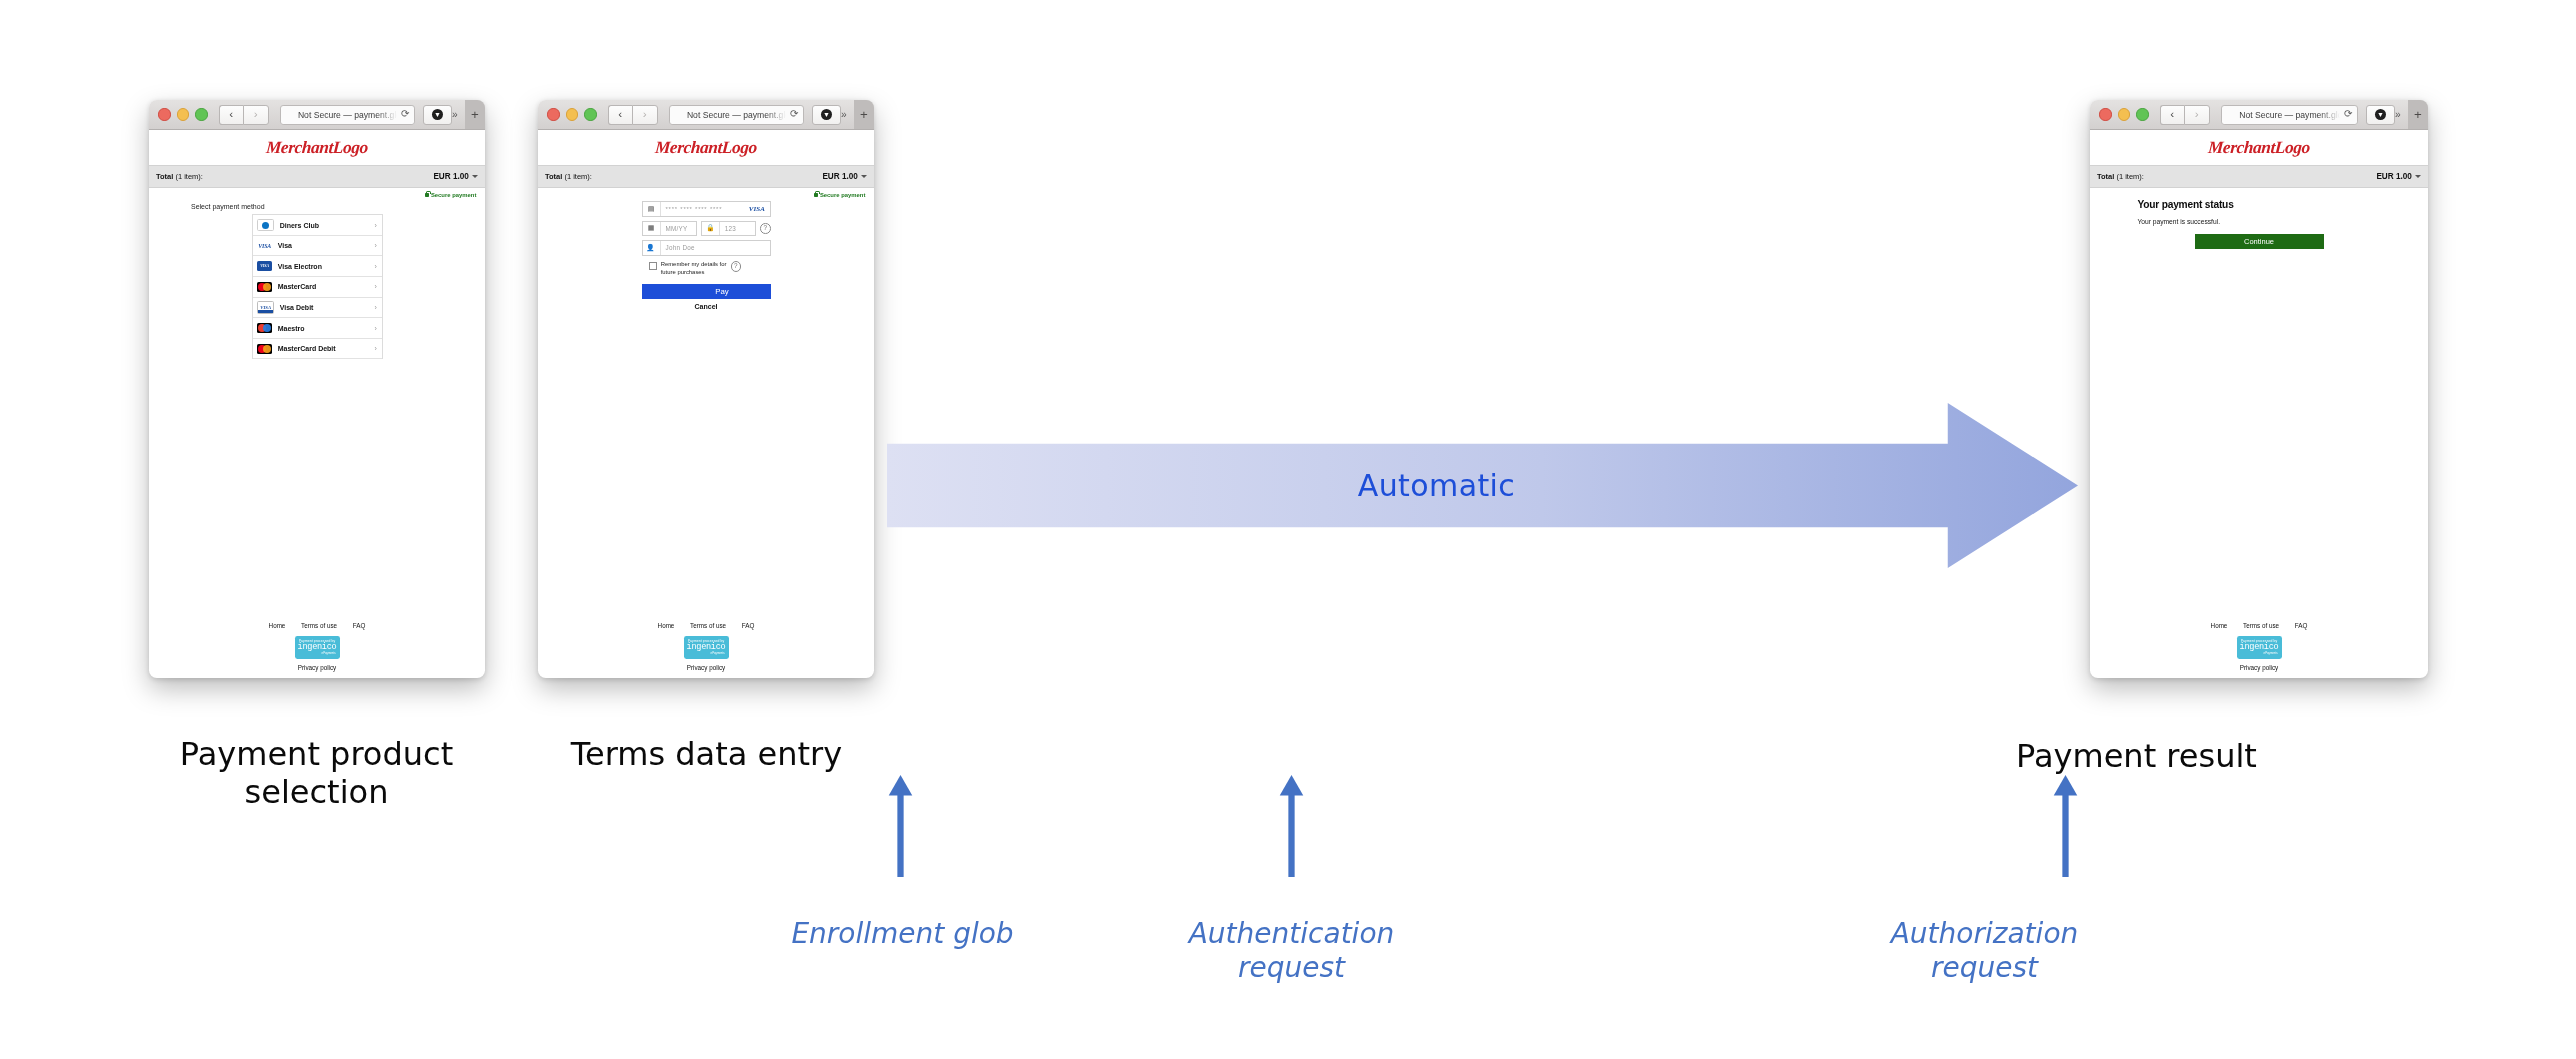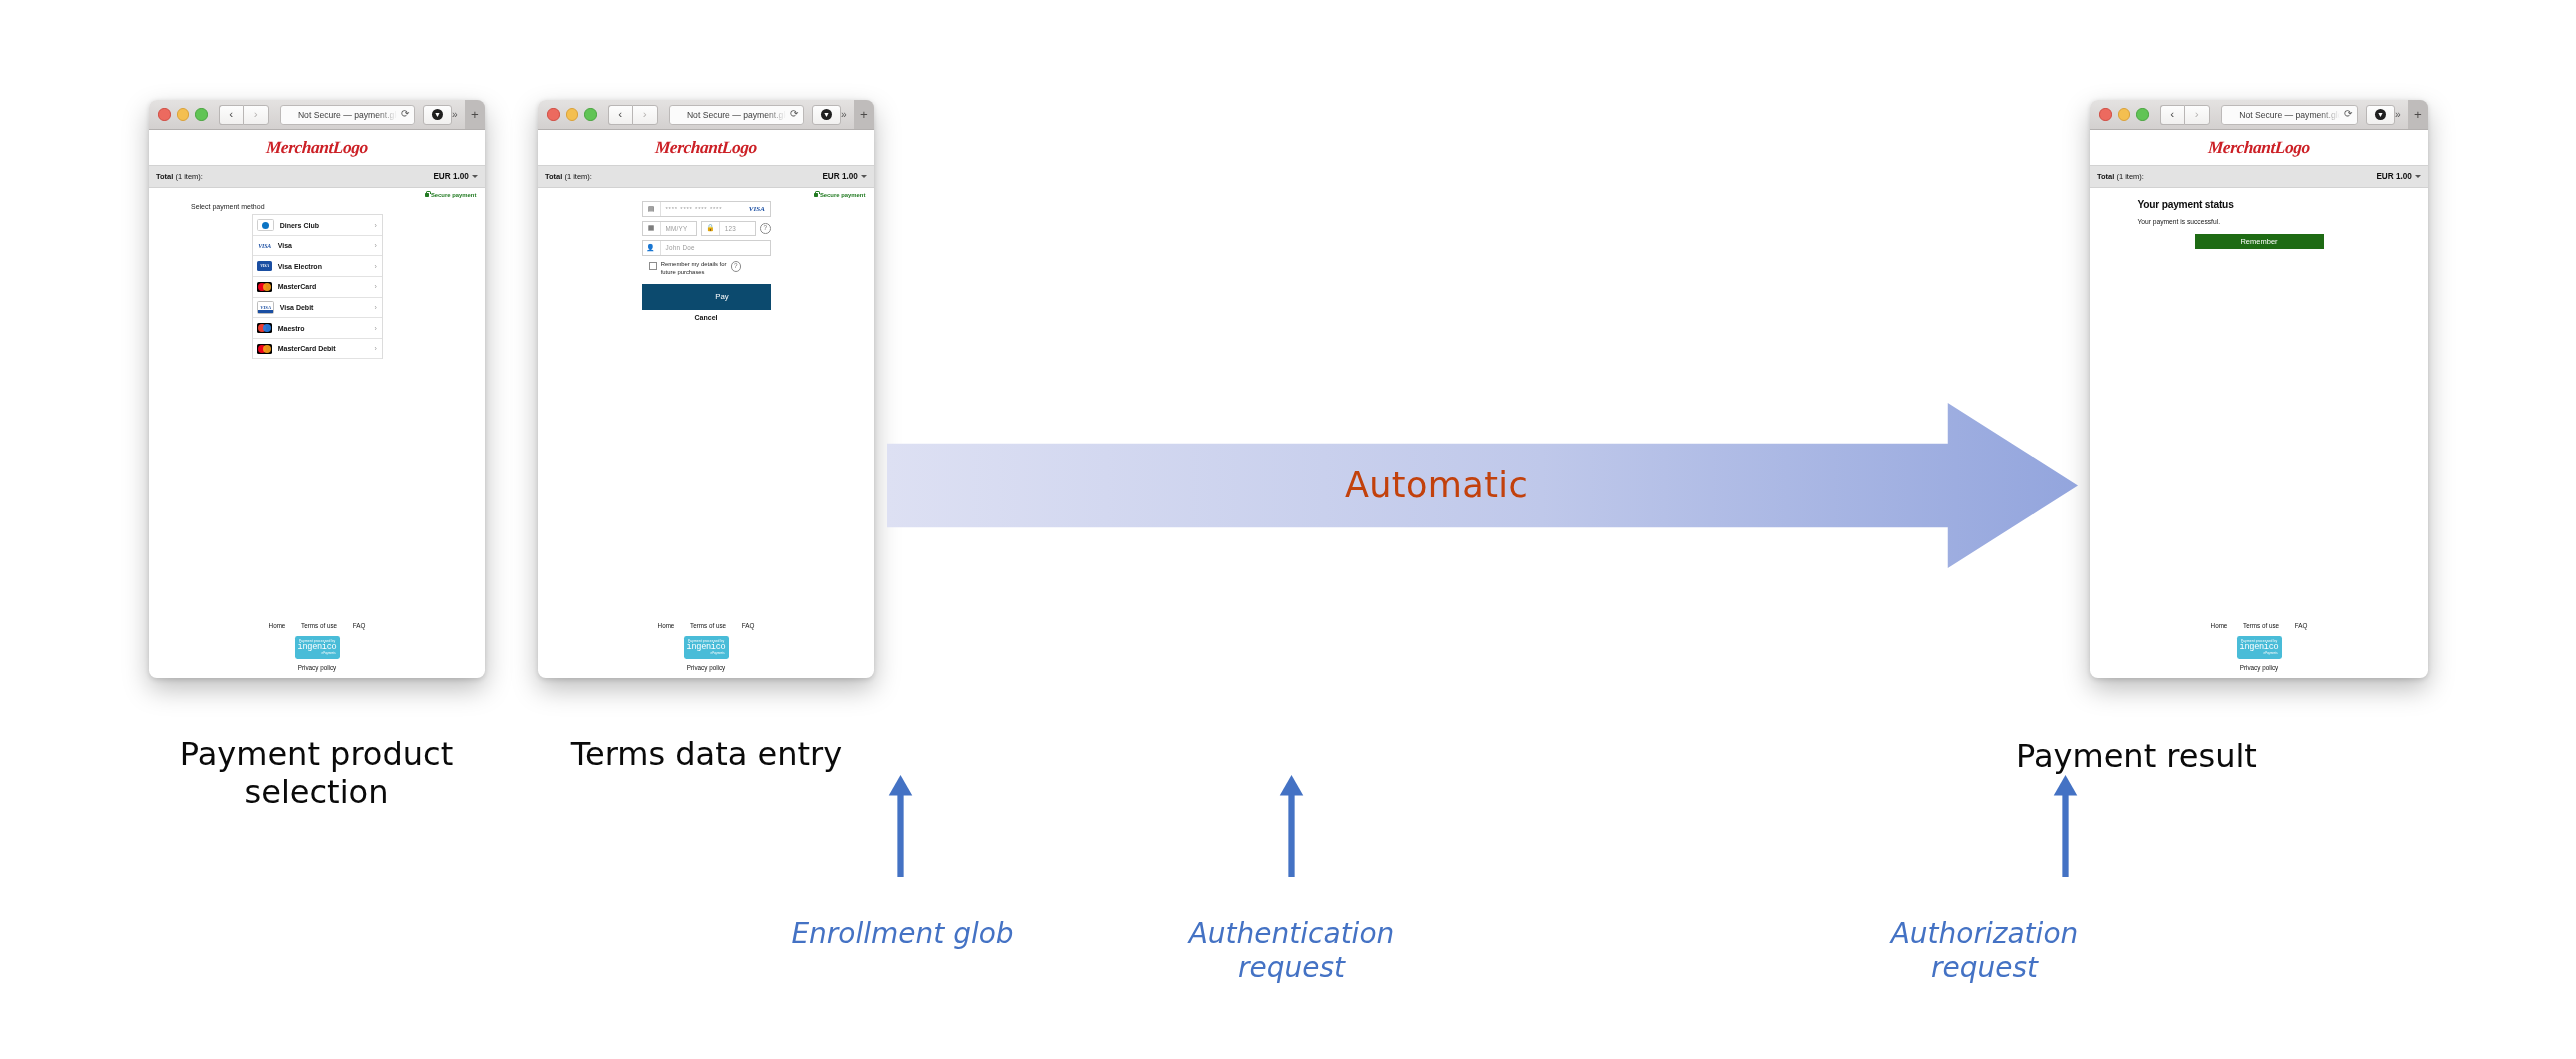--- a/index.html
+++ b/index.html
@@ -242,24 +242,24 @@
   }
   .row3 { margin-top:3.9px; }
   .remember {
     display:flex; align-items:flex-start; gap:3.9px;
     margin-top:5.5px; padding-left:7px;
   }
   .cbox { width:6.3px;height:6.3px;border:0.8px solid #8c8c8c;background:#fff;flex:none;margin-top:0.8px;}
   .remember-label { font-size:5.9px; color:#1b1b1b; line-height:1.35; flex:1; max-width:66px;}
   .paybtn {
     margin-top:6.3px;
-    background:#0c4a6e;
+    background:#1d4ed8;
     color:#fff;
     text-align:center;
-    height:26px;
+    height:15px;
     display:flex;align-items:center;justify-content:center;
     font-size:7.8px;
     padding-left:32px;
   }
   .cancel { text-align:center; font-size:7px; color:#111; margin-top:4.7px; font-weight:bold;}
 
   
   .result { padding: 11px 9.4px 0 9.4px; margin-left: 38px; }
   .result h1 { margin:0; font-size:10.2px; color:#0d0d0d; font-weight:bold; letter-spacing:-0.2px;}
   .result p { margin:7.8px 0 0 0; font-size:6.7px; color:#161616; }
@@ -299,22 +299,22 @@
     height: 165px;
   }
   .auto-arrow svg { display:block; width:100%; height:100%; }
   .auto-label {
     position:absolute;
     left: 887px;
     top: 443px;
     width: 1099px;
     height: 84px;
     display:flex; align-items:center; justify-content:center;
-    color:#c2410c;
-    font-size: 35px;
+    color:#1d4ed8;
+    font-size: 30px;
     font-family: "DejaVu Sans", sans-serif;
     letter-spacing: 0.4px;
     pointer-events:none;
   }
 
   
   .caption {
     position:absolute;
     text-align:center;
     color:#0a0a0a;
@@ -575,21 +575,21 @@
       <span class="total-right">
           <span>EUR 1.00</span>
           <i class="caret-dn"></i>
         </span>
     </div>
 
     <div class="result">
       <h1>Your payment status</h1>
       <p>Your payment is successful.</p>
     </div>
-    <div class="continuebtn">Remember</div>
+    <div class="continuebtn">Continue</div>
 
     <div class="footer">
       <div class="flinks">
         <span>Home</span>
         <span>Terms of use</span>
         <span>FAQ</span>
       </div>
       <div class="ingenico">
         <span class="ing-top">Payment processed by</span>
         <span class="ing-main">ingenico</span>

